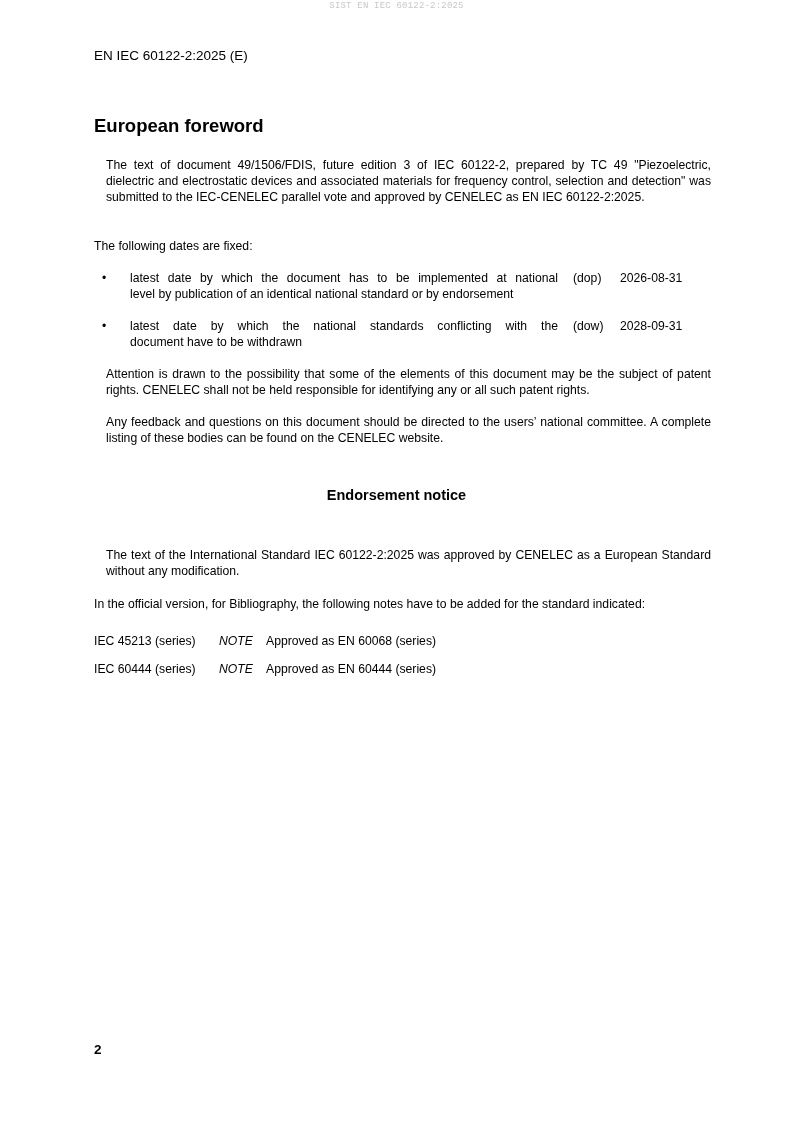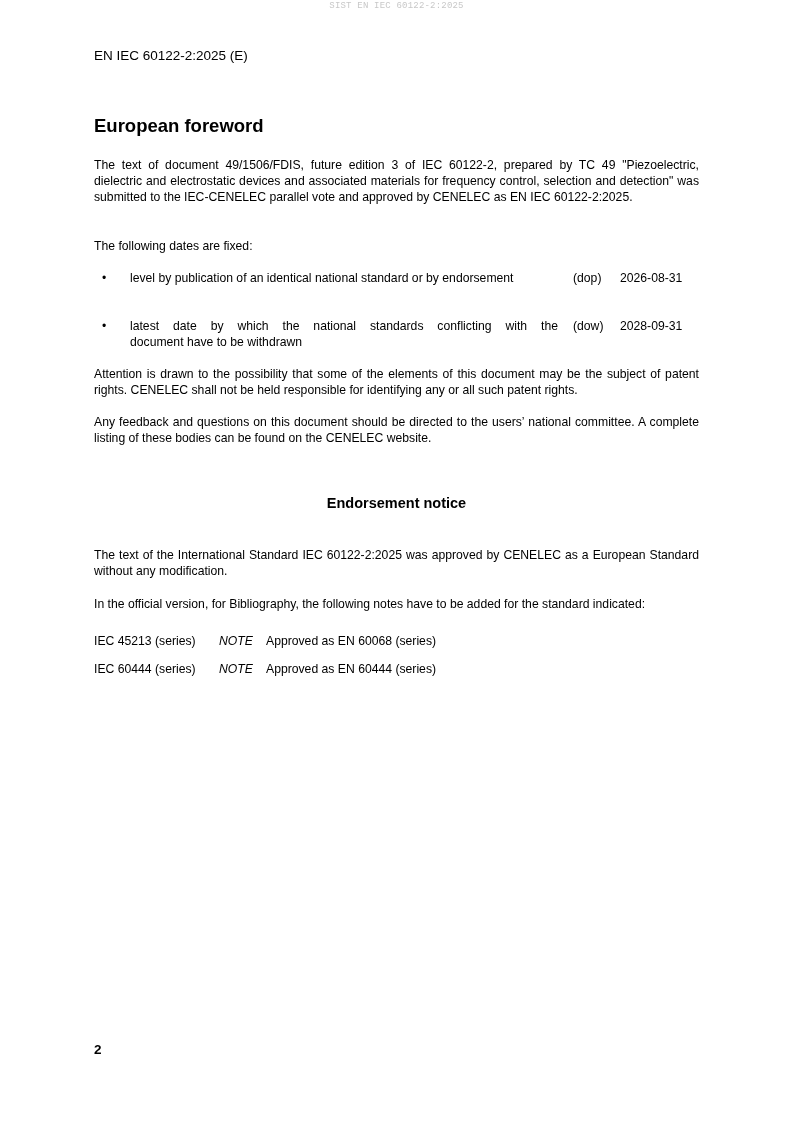--- a/index.html
+++ b/index.html
@@ -42,21 +42,21 @@
       font-weight: bold;
     }
     .para {
       position: absolute;
       left: 94px;
       width: 605px;
       font-size: 12.2px;
       line-height: 16px;
       text-align: justify;
     }
-    .para-last { text-align-last: left; }
+    .para-last { text-align-last: left; margin-left: 12px; }
     .bullet-row {
       position: absolute;
       left: 94px;
       width: 605px;
       font-size: 12.2px;
       line-height: 16px;
     }
     .bullet {
       position: absolute;
       left: 8px;
@@ -85,21 +85,20 @@
       top: 0;
     }
     .h2 {
       position: absolute;
       top: 487px;
       left: 0;
       width: 793px;
       text-align: center;
       font-size: 14.5px;
       font-weight: bold;
-      margin-top: 8px;
     }
     .note-row {
       position: absolute;
       left: 94px;
       font-size: 12.2px;
       line-height: 16px;
       width: 605px;
     }
     .note-row span { position: absolute; top: 0; white-space: nowrap; }
     .note-ref { left: 0; }
@@ -122,20 +121,21 @@
 
 <div class="h1">European foreword</div>
 
 <div class="para para-last" style="top:157px;">The text of document 49/1506/FDIS, future edition 3 of IEC 60122-2, prepared by TC 49 "Piezoelectric, dielectric and electrostatic devices and associated materials for frequency control, selection and detection" was submitted to the IEC-CENELEC parallel vote and approved by CENELEC as EN IEC 60122-2:2025.</div>
 
 <div class="para" style="top:238px;">The following dates are fixed:</div>
 
 <div class="bullet-row" style="top:270px;">
   <span class="bullet">•</span>
   <div class="bullet-text">
+    <span class="first-line">latest date by which the document has to be implemented at national</span>
     <span>level by publication of an identical national standard or by endorsement</span>
   </div>
   <span class="bullet-code">(dop)</span>
   <span class="bullet-date">2026-08-31</span>
 </div>
 
 <div class="bullet-row" style="top:318px;">
   <span class="bullet">•</span>
   <div class="bullet-text">
     <span class="first-line">latest date by which the national standards conflicting with the</span>

